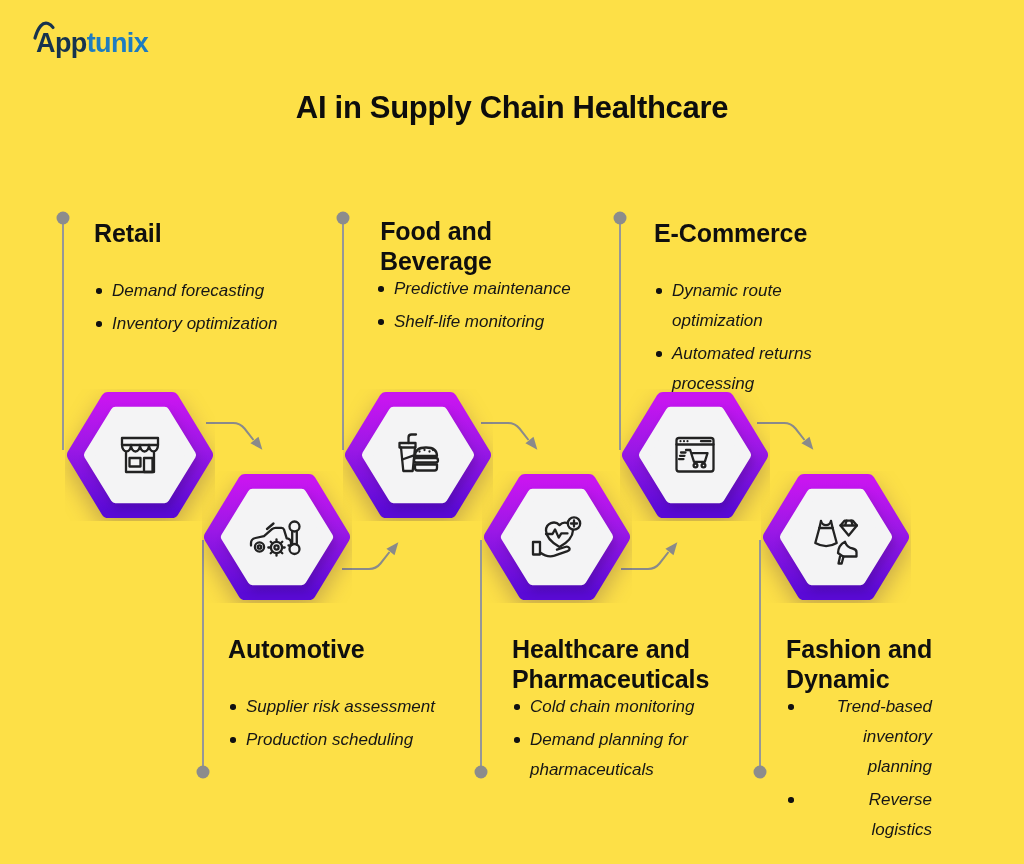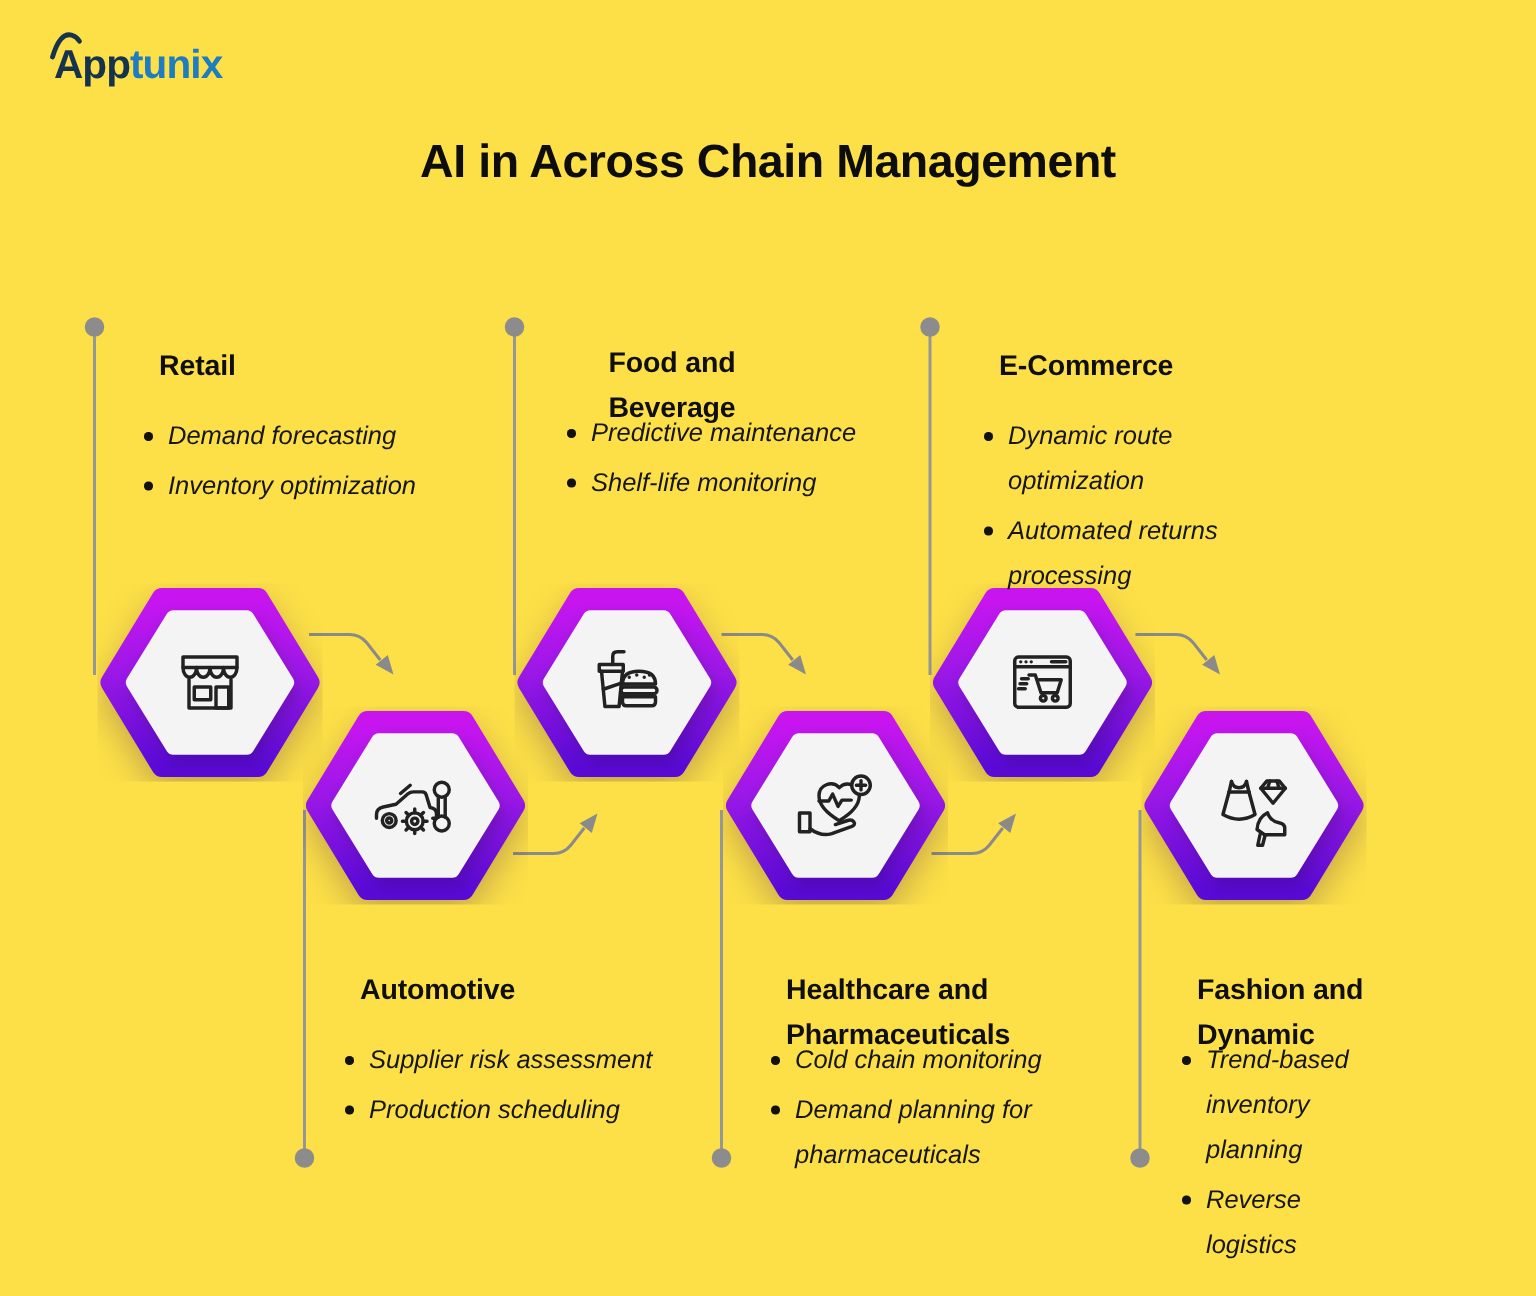--- a/index.html
+++ b/index.html
@@ -20,34 +20,34 @@
   .connectors { position:absolute; left:0; top:0; z-index:1; }
 
   
   .hex { position:absolute; width:150px; height:132px; z-index:2; }
   .hex-outer { filter:drop-shadow(0 9px 11px rgba(30,0,80,0.25)); }
   .hex-inner { filter:drop-shadow(3px 6px 5px rgba(0,0,0,0.16)); }
   .icon { stroke:#222; stroke-width:2.3; fill:none; stroke-linejoin:round; stroke-linecap:round; }
 
   
   .col { position:absolute; color:#111; z-index:3; }
-  .col h3 { margin:16px; font-size:19px; font-weight:700; line-height:30px; letter-spacing:-0.1px; color:#0f0f0f; }
+  .col h3 { margin:4px; font-size:25px; font-weight:700; line-height:30px; letter-spacing:-0.1px; color:#0f0f0f; }
   .col ul { list-style:none; margin:0; padding:0; position:absolute; top:62px; left:0;font-style:italic; }
   .col li { position:relative; padding-left:22px; font-size:17px; line-height:30px; margin-bottom:3px; color:#161616; }
   .col li::before { content:""; position:absolute; left:6px; top:12px; width:5.5px; height:5.5px; border-radius:50%; background:#111; }
 
   #col-retail  { left:90px;  top:214px; width:230px; }
   #col-food    { left:372px; top:212px; width:230px; }
   #col-food h3 { width:120px;text-align:center; }
   #col-ecomm   { left:650px; top:214px; width:268px; }
   #col-ecomm ul{ width:200px; }
   #col-auto    { left:224px; top:630px; width:230px; }
   #col-health  { left:508px; top:630px; width:232px; }
   #col-fashion { left:782px; top:630px; width:170px; }
-  #col-fashion ul { width:150px; }
+  #col-fashion ul { width:150px;text-align:right; }
 
   #hex-retail  { left:65px;  top:389px; }
   #hex-food    { left:343px; top:389px; }
   #hex-ecomm   { left:620px; top:389px; }
   #hex-auto    { left:202px; top:471px; }
   #hex-health  { left:482px; top:471px; }
   #hex-fashion { left:761px; top:471px; }
 </style>
 </head>
 <body>
@@ -64,21 +64,21 @@
     </defs>
   </svg>
 
   <div class="logo">
     <svg class="logo-arc" width="28" height="22">
       <path d="M3,19 Q8,2 16,4.5 Q19,5.4 21,8.5" stroke="#16334e" stroke-width="3.2" fill="none" stroke-linecap="round"></path>
     </svg><span class="app">App</span><span class="tunix">tunix</span>
   </div>
 
   <div class="title">
-    <div>AI in Across Chain Management</div>
+    <div>AI in Supply Chain Healthcare</div>
   </div>
 
   <svg class="connectors" width="1024" height="864">
     <g stroke="#979797" stroke-width="2">
       <line x1="63" y1="218" x2="63" y2="450"></line>
       <line x1="343" y1="218" x2="343" y2="450"></line>
       <line x1="620" y1="218" x2="620" y2="450"></line>
       <line x1="203" y1="540" x2="203" y2="770"></line>
       <line x1="481" y1="540" x2="481" y2="770"></line>
       <line x1="760" y1="540" x2="760" y2="770"></line>

